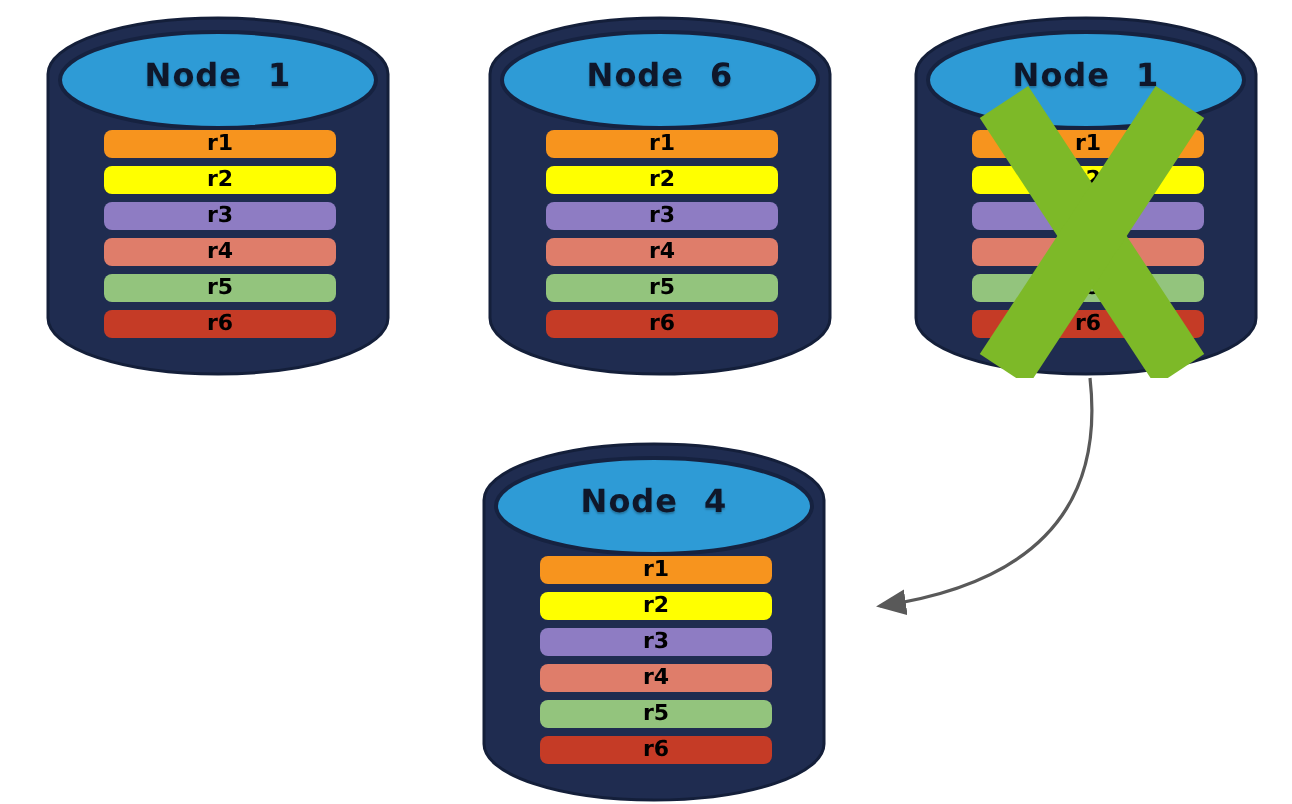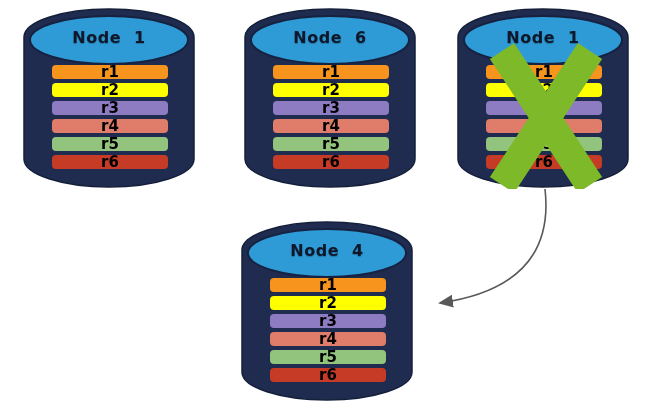--- a/index.html
+++ b/index.html
@@ -21,21 +21,21 @@
     text-align:center;
     color:#0f172a;
     font-size:16px;font-weight:700;
     letter-spacing:0.5px;word-spacing:7px;
     text-shadow:0 1px 1px rgba(0,0,0,.25);
   }
   .bars{position:absolute;left:30px;top:58px;width:116px;}
   .bar{
     height:14px;margin-bottom:4px;border-radius:4px;
     text-align:center;
-    font-size:15px;font-weight:700;color:#000000;
+    font-size:11px;font-weight:700;color:#000000;
     line-height:14px;
   }
   .cross{position:absolute;left:0;top:0;width:174px;height:182px;z-index:5;}
   #arrow-layer{position:absolute;left:0;top:0;width:646px;height:402px;pointer-events:none;}
 </style>
 </head>
 <body>
 
 <div id="canvas">
 

